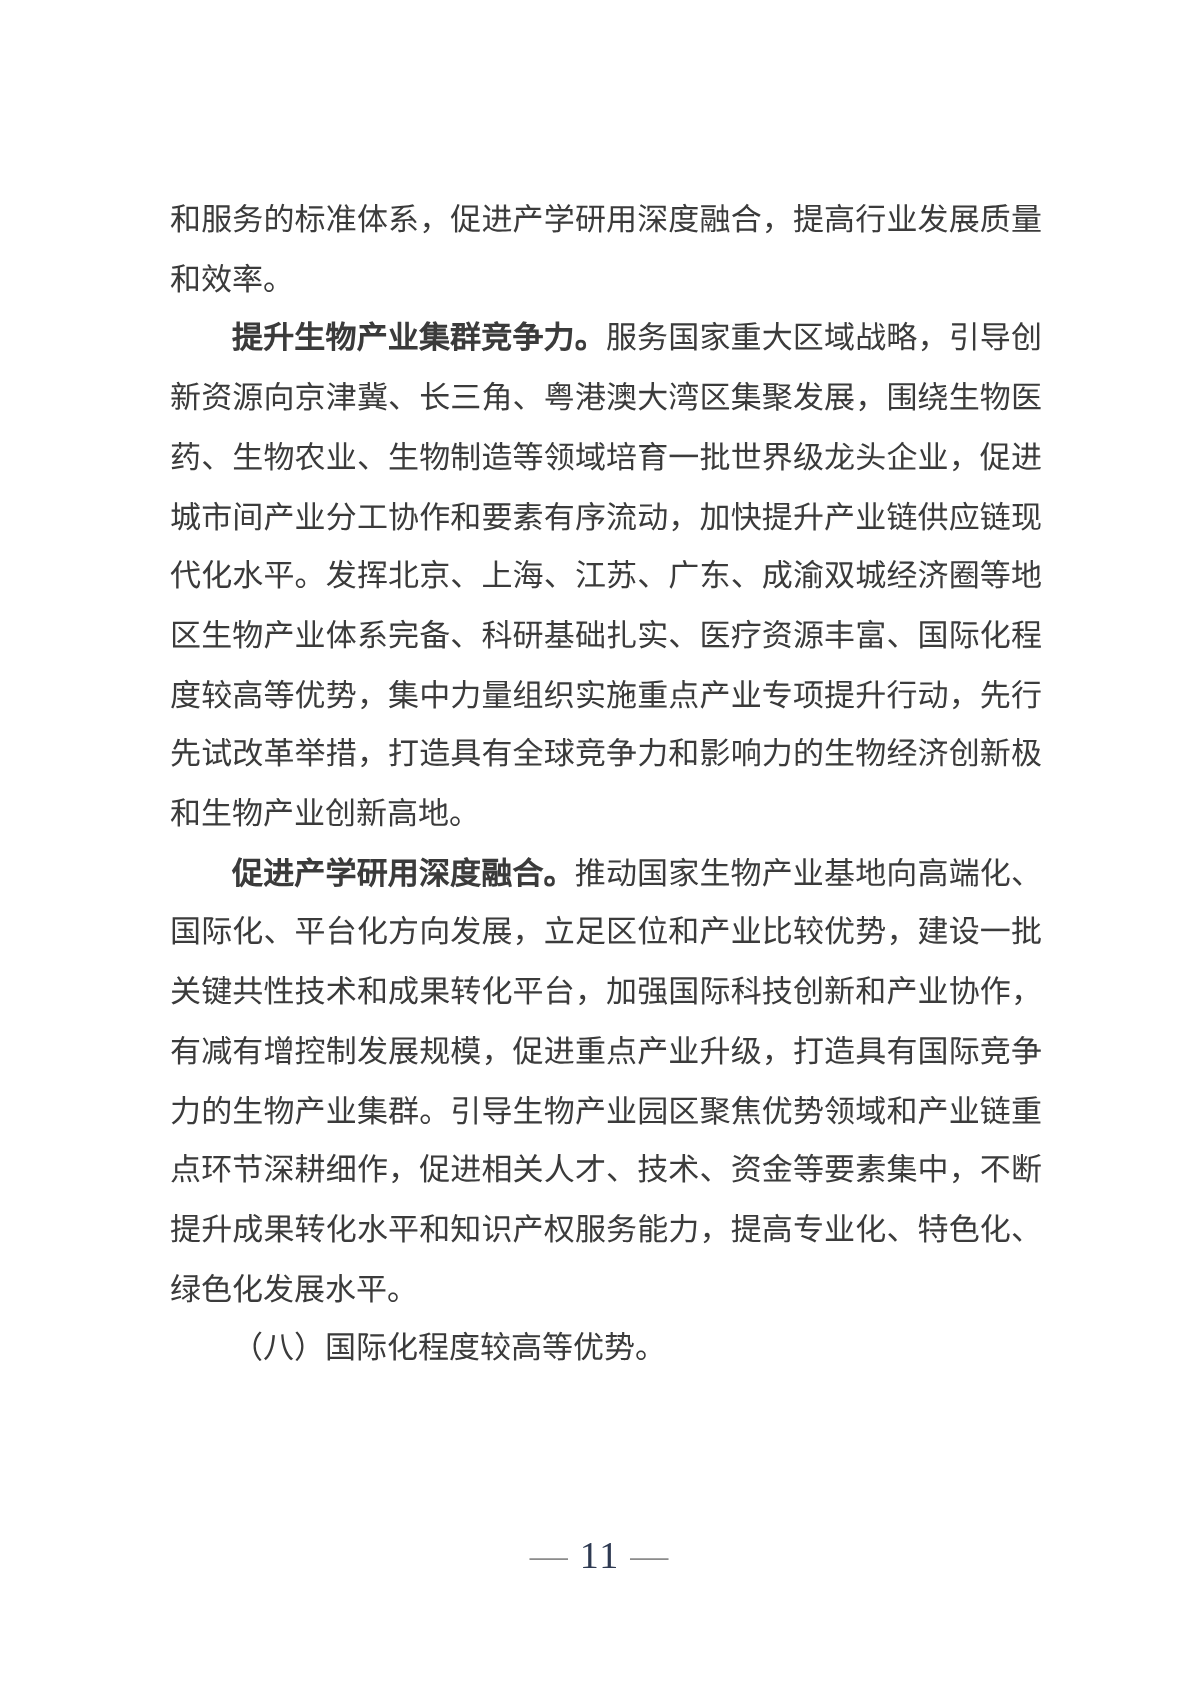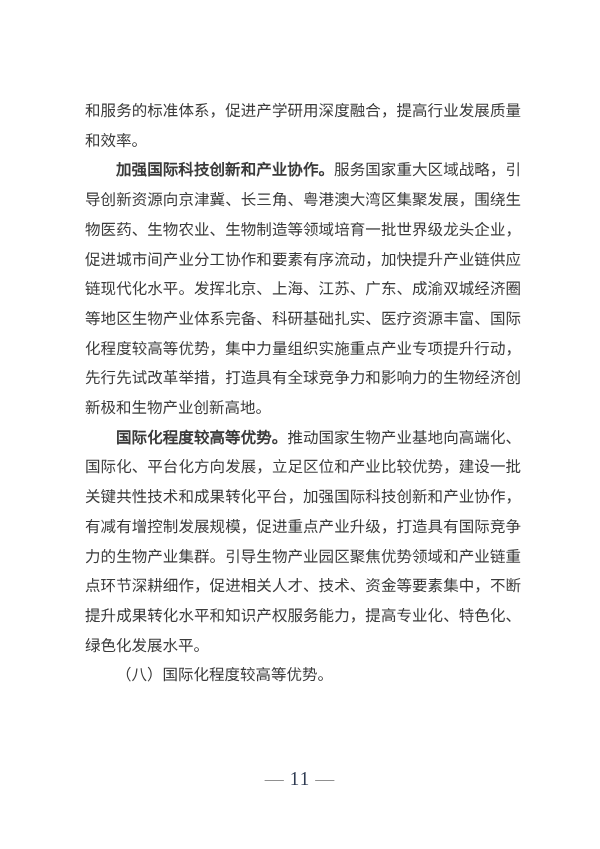--- a/index.html
+++ b/index.html
@@ -53,20 +53,20 @@
     color: #8c8c8c;
     padding: 0 5px;
   }
 </style>
 </head>
 <body>
 
 <div class="page">
   <div class="content">
       <p class="para"><span>和服务的标准体系，促进产学研用深度融合，提高行业发展质量和效率。</span></p>
-      <p class="para indent"><span class="bold">加强国际科技创新和产业协作。</span><span>服务国家重大区域战略，引导创新资源向京津冀、长三角、粤港澳大湾区集聚发展，围绕生物医药、生物农业、生物制造等领域培育一批世界级龙头企业，促进城市间产业分工协作和要素有序流动，加快提升产业链供应链现代化水平。发挥北京、上海、江苏、广东、成渝双城经济圈等地区生物产业体系完备、科研基础扎实、医疗资源丰富、国际化程度较高等优势，集中力量组织实施重点产业专项提升行动，先行先试改革举措，打造具有全球竞争力和影响力的生物经济创新极和生物产业创新高地。</span></p>
-      <p class="para indent"><span class="bold">国际化程度较高等优势。</span><span>推动国家生物产业基地向高端化、国际化、平台化方向发展，立足区位和产业比较优势，建设一批关键共性技术和成果转化平台，加强国际科技创新和产业协作，有减有增控制发展规模，促进重点产业升级，打造具有国际竞争力的生物产业集群。引导生物产业园区聚焦优势领域和产业链重点环节深耕细作，促进相关人才、技术、资金等要素集中，不断提升成果转化水平和知识产权服务能力，提高专业化、特色化、绿色化发展水平。</span></p>
+      <p class="para indent"><span class="bold">提升生物产业集群竞争力。</span><span>服务国家重大区域战略，引导创新资源向京津冀、长三角、粤港澳大湾区集聚发展，围绕生物医药、生物农业、生物制造等领域培育一批世界级龙头企业，促进城市间产业分工协作和要素有序流动，加快提升产业链供应链现代化水平。发挥北京、上海、江苏、广东、成渝双城经济圈等地区生物产业体系完备、科研基础扎实、医疗资源丰富、国际化程度较高等优势，集中力量组织实施重点产业专项提升行动，先行先试改革举措，打造具有全球竞争力和影响力的生物经济创新极和生物产业创新高地。</span></p>
+      <p class="para indent"><span class="bold">促进产学研用深度融合。</span><span>推动国家生物产业基地向高端化、国际化、平台化方向发展，立足区位和产业比较优势，建设一批关键共性技术和成果转化平台，加强国际科技创新和产业协作，有减有增控制发展规模，促进重点产业升级，打造具有国际竞争力的生物产业集群。引导生物产业园区聚焦优势领域和产业链重点环节深耕细作，促进相关人才、技术、资金等要素集中，不断提升成果转化水平和知识产权服务能力，提高专业化、特色化、绿色化发展水平。</span></p>
       <p class="para indent"><span>（八）国际化程度较高等优势。</span></p>
     </div>
   <div class="footer">
     <span class="dash">—</span><span class="pagenum">11</span><span class="dash">—</span>
   </div>
 </div>
 
 </body></html>

